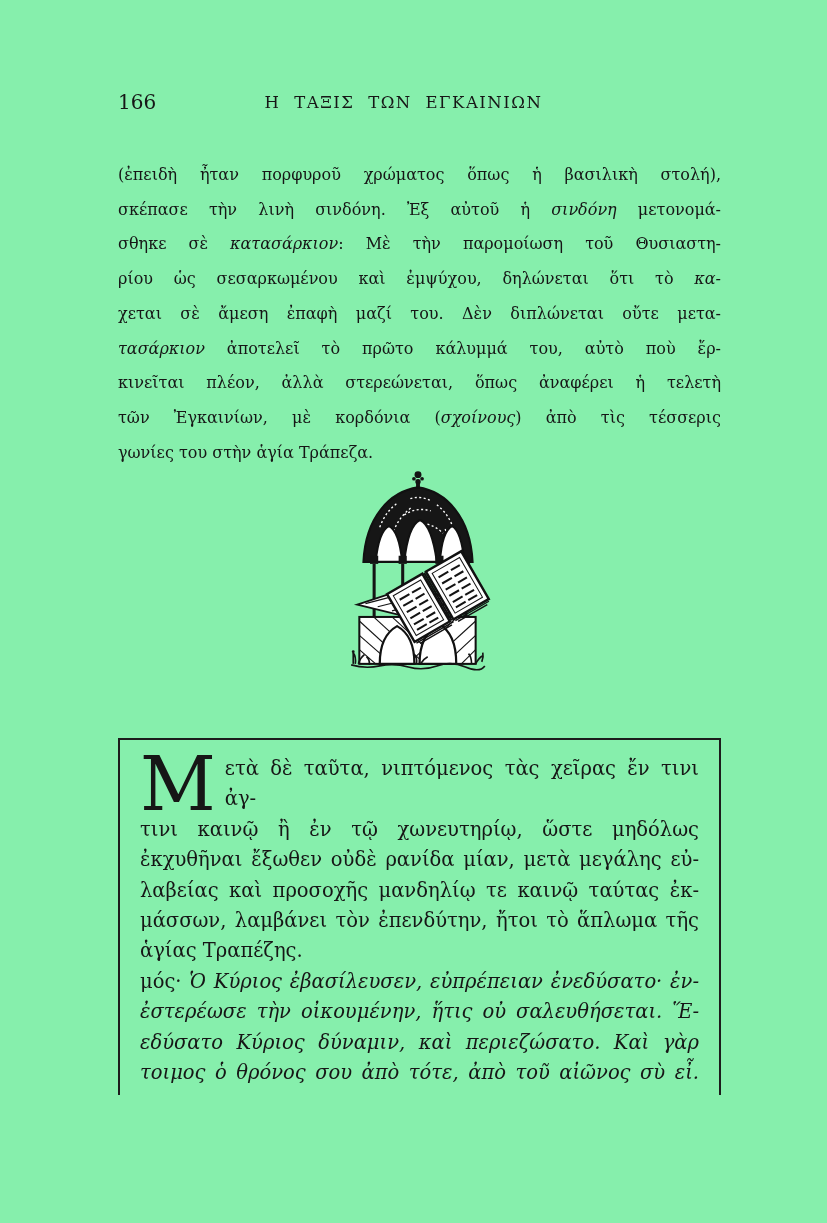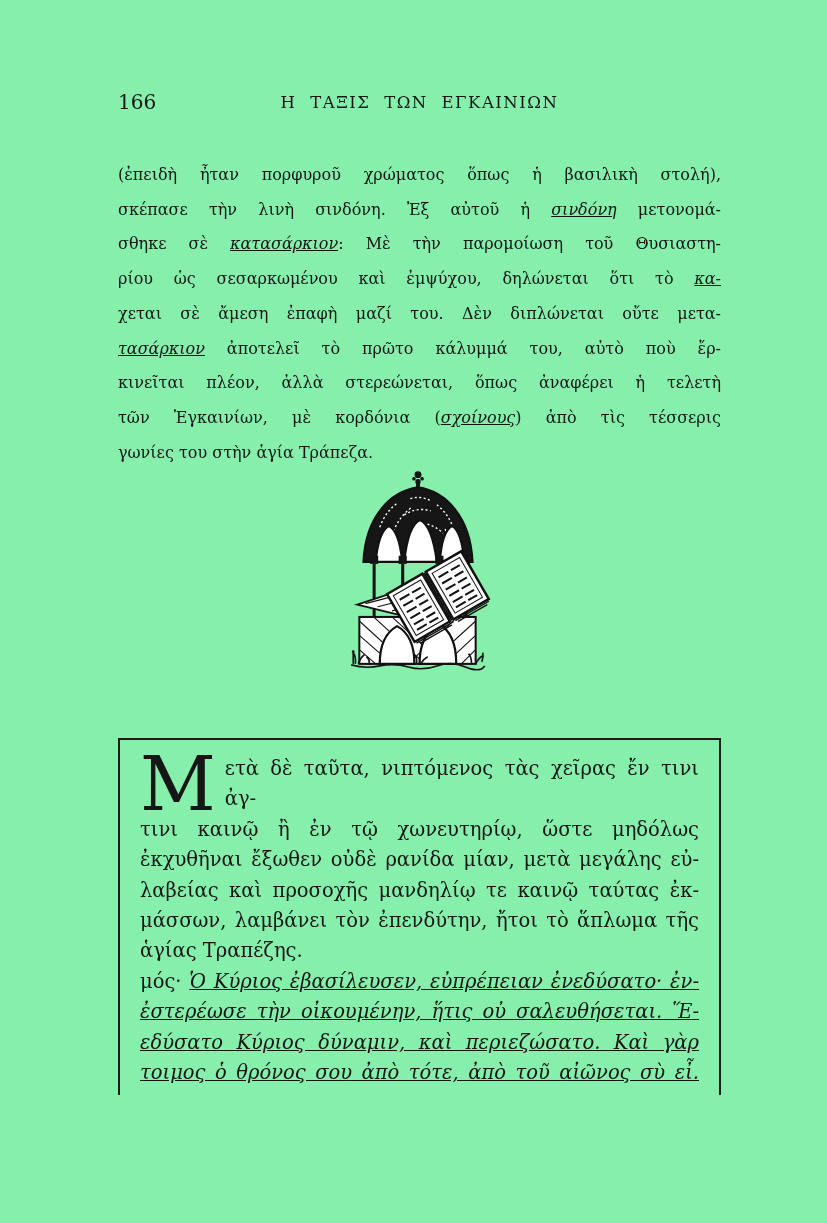--- a/index.html
+++ b/index.html
@@ -9,39 +9,39 @@
     background:#86efac;
     overflow:hidden;
     font-family:"DejaVu Serif","Liberation Serif",serif;
     color:#161616;
   }
   .page-number{
     position:absolute;left:118px;top:90px;
     font-size:20px;
   }
   .running-header{
-    position:absolute;left:118px;top:93px;width:603px;
+    position:absolute;left:102px;top:93px;width:603px;
     text-align:center;
     font-size:16.5px;
     letter-spacing:1.5px;
     word-spacing:7px;
   }
   .body-text{
     position:absolute;left:118px;top:158px;width:603px;
     font-size:16px;
   }
   .body-text .line{line-height:34.7px;}
   .line{
     text-align:justify;
     text-align-last:justify;
     white-space:normal;
   }
   .line.last{text-align-last:left;}
   .line.indent{text-indent:1.4em;}
-  .it{font-style:italic;text-decoration:underline;}
+  .it{font-style:italic;}
   .illustration{
     position:absolute;left:348px;top:468px;width:140px;height:202px;
   }
   .illustration svg{overflow:visible;display:block;}
   .rubric-box{
     position:absolute;left:118px;top:738px;width:603px;height:357px;
     box-sizing:border-box;
     border:2px solid #1c1c1c;
     border-bottom:none;
     padding:14px 20px 0 20px;

